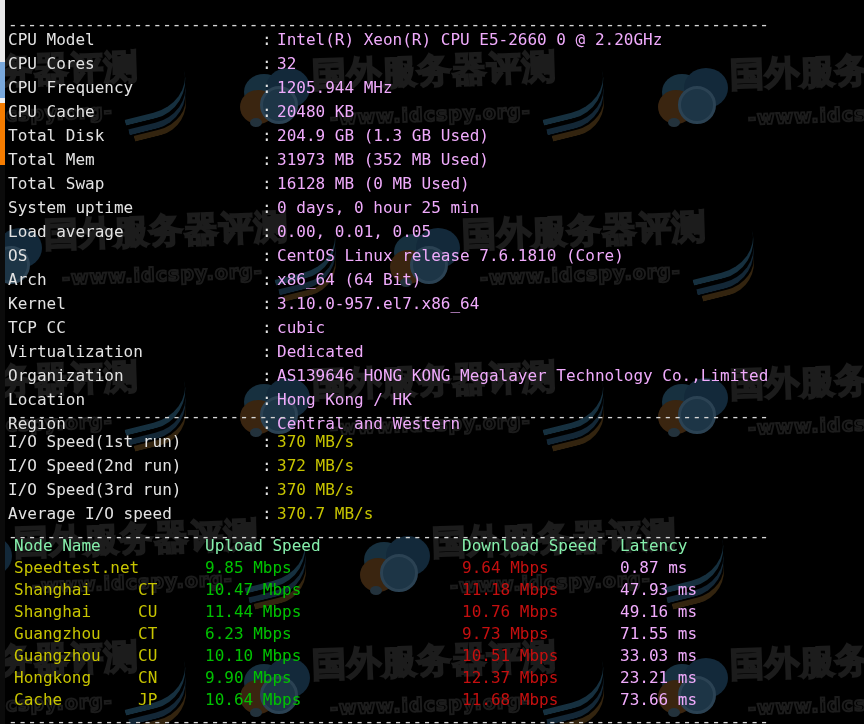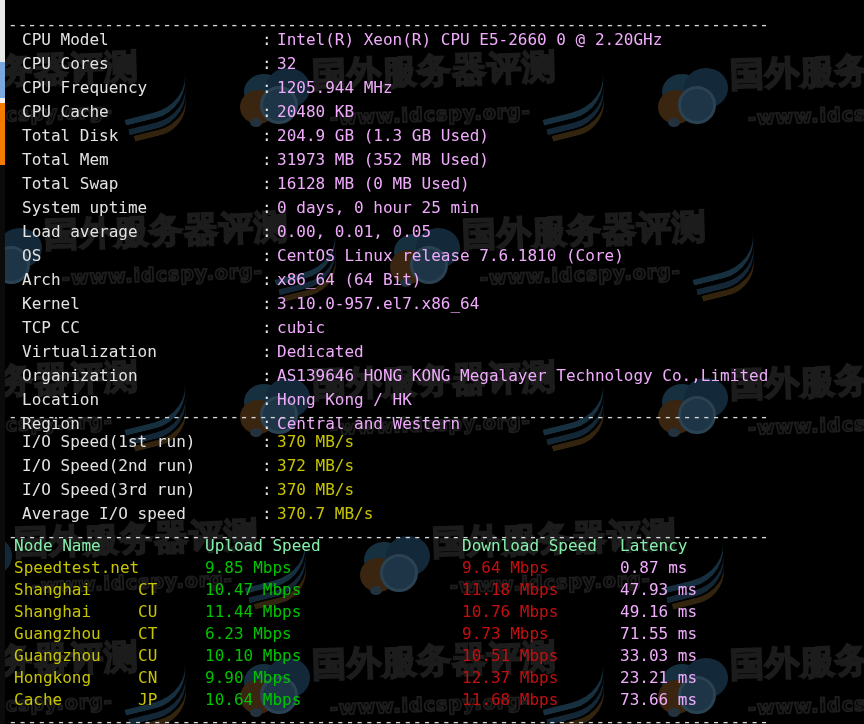--- a/index.html
+++ b/index.html
@@ -132,21 +132,21 @@
   }
 
   .lbl  { color: #e3e3e3; }
   .colon{ color: #e3e3e3; }
   .val  { color: #f0abfc; }   
   .yel  { color: #c7c400; }   
   .grn  { color: #00c200; }   
   .red  { color: #c50f0f; }   
   .hdr  { color: #86efac; }
 
-  .c-label { position: absolute; left: 22px; }
+  .c-label { position: absolute; left: 8px; }
   .c-colon { position: absolute; left: 262px; }
   .c-value { position: absolute; left: 277px; }
 
   .t-node { position: absolute; left: 14px; }
   .t-cc   { position: absolute; left: 138px; }
   .t-up   { position: absolute; left: 205px; }
   .t-down { position: absolute; left: 416px; margin-left: 46px; }
   .t-lat  { position: absolute; left: 620px; }
 </style>
 </head>

